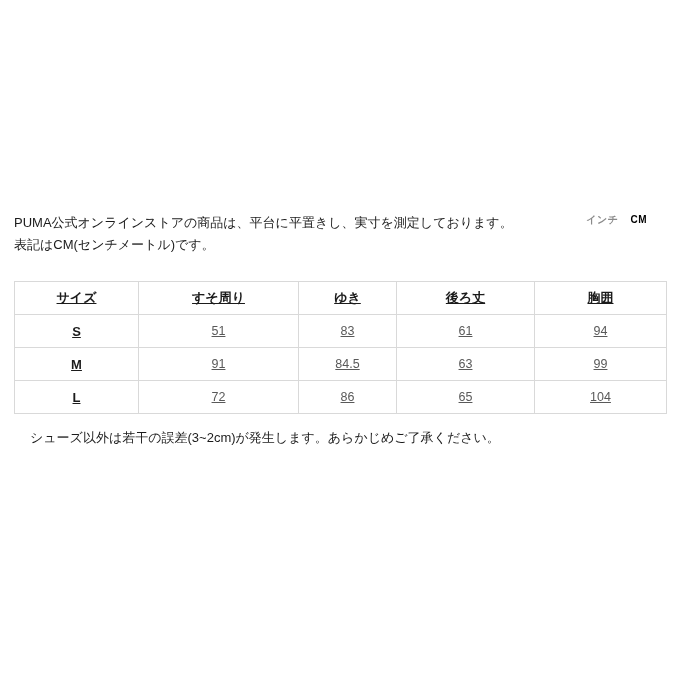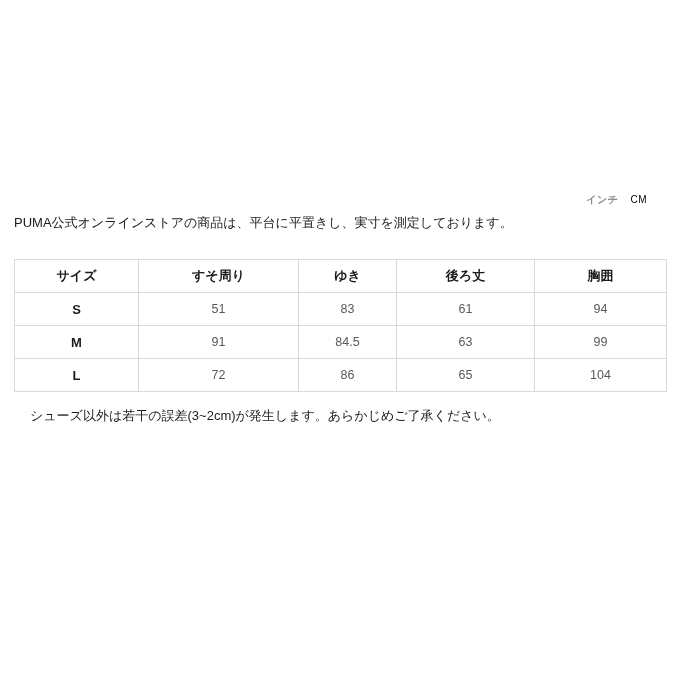--- a/index.html
+++ b/index.html
@@ -28,21 +28,22 @@
   .unit-option {
     cursor: pointer;
     letter-spacing: 0.5px;
   }
   .unit-option.inactive {
     color: #8a8a8a;
     font-weight: bold;
   }
   .unit-option.active {
     color: #000000;
-    font-weight: normal;
+    font-weight: bold;
+    margin-top: 20px;
   }
   .content {
     position: absolute;
     top: 212px;
     left: 14px;
     width: 652px;
   }
   .intro p {
     margin: 0;
     font-size: 13px;
@@ -56,20 +57,21 @@
     margin-top: 25px;
     background: #ffffff;
   }
   table.size-table th,
   table.size-table td {
     border: 1px solid #d9d9d9;
     height: 32px;
     padding: 0;
     text-align: center;
     vertical-align: middle;
+    text-decoration: underline;
   }
   table.size-table th {
     font-size: 13px;
     font-weight: bold;
     color: #1b1b1b;
   }
   td.size-cell {
     font-size: 13px;
     font-weight: bold;
     color: #1b1b1b;
@@ -90,20 +92,21 @@
 <body>
 
 <div class="unit-toggle">
   <span class="unit-option inactive">インチ</span>
   <span class="unit-option active">CM</span>
 </div>
 
 <div class="content">
   <div class="intro">
     <p>PUMA公式オンラインストアの商品は、平台に平置きし、実寸を測定しております。</p>
+    <p>表記はCM(センチメートル)です。</p>
   </div>
 
   <table class="size-table">
     <colgroup>
       <col style="width:124px">
       <col style="width:160px">
       <col style="width:98px">
       <col style="width:138px">
       <col style="width:132px">
     </colgroup>

